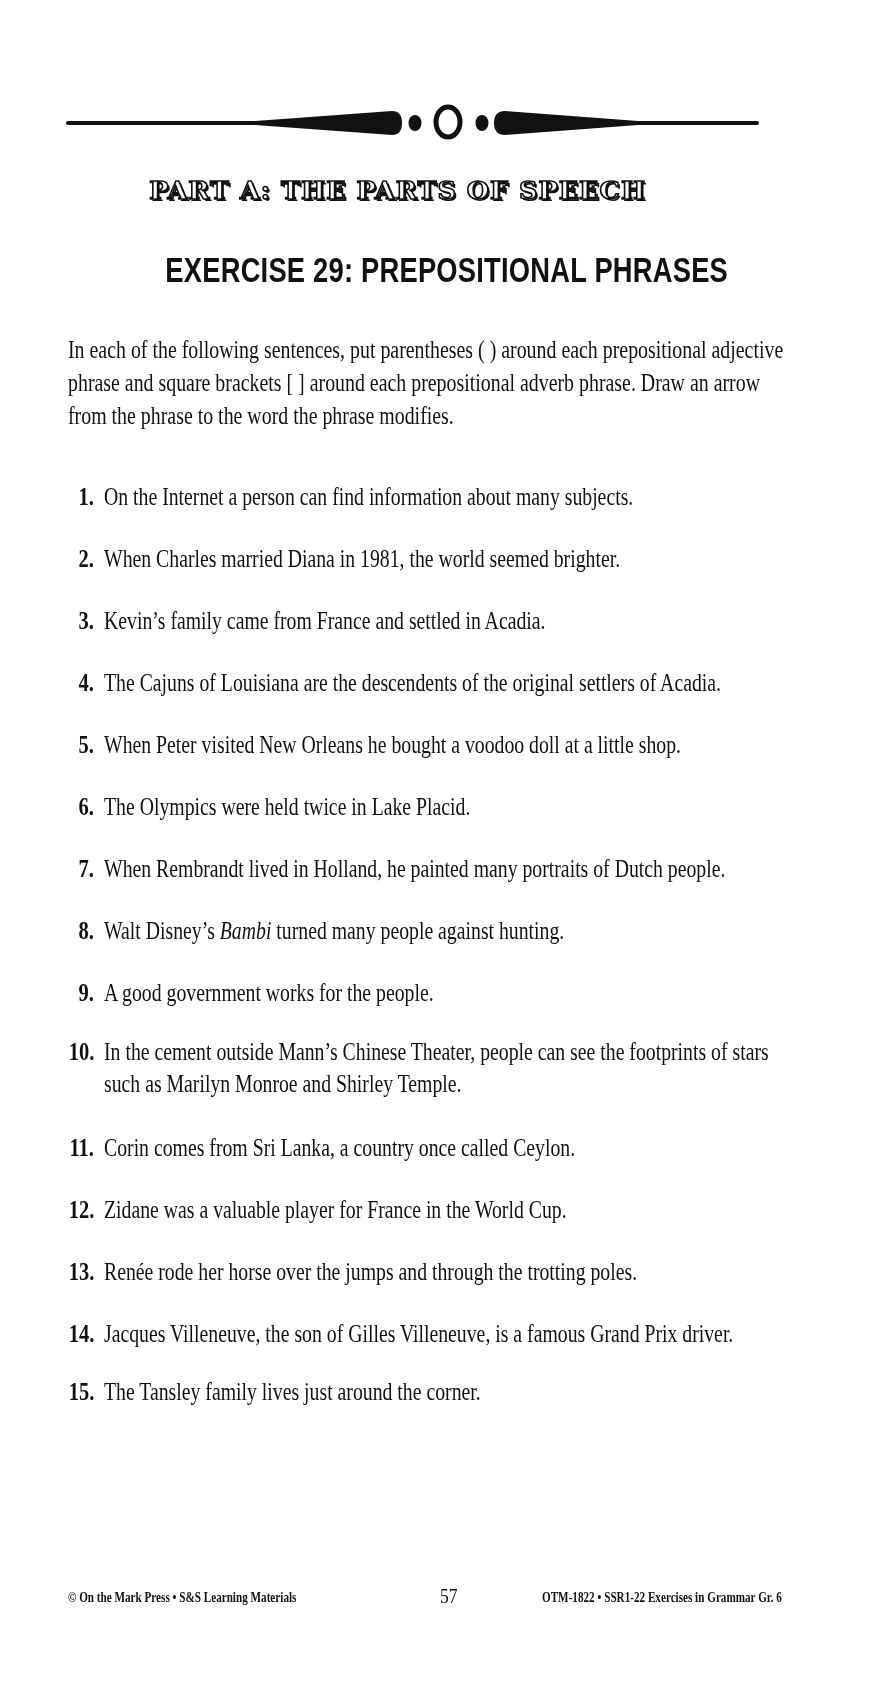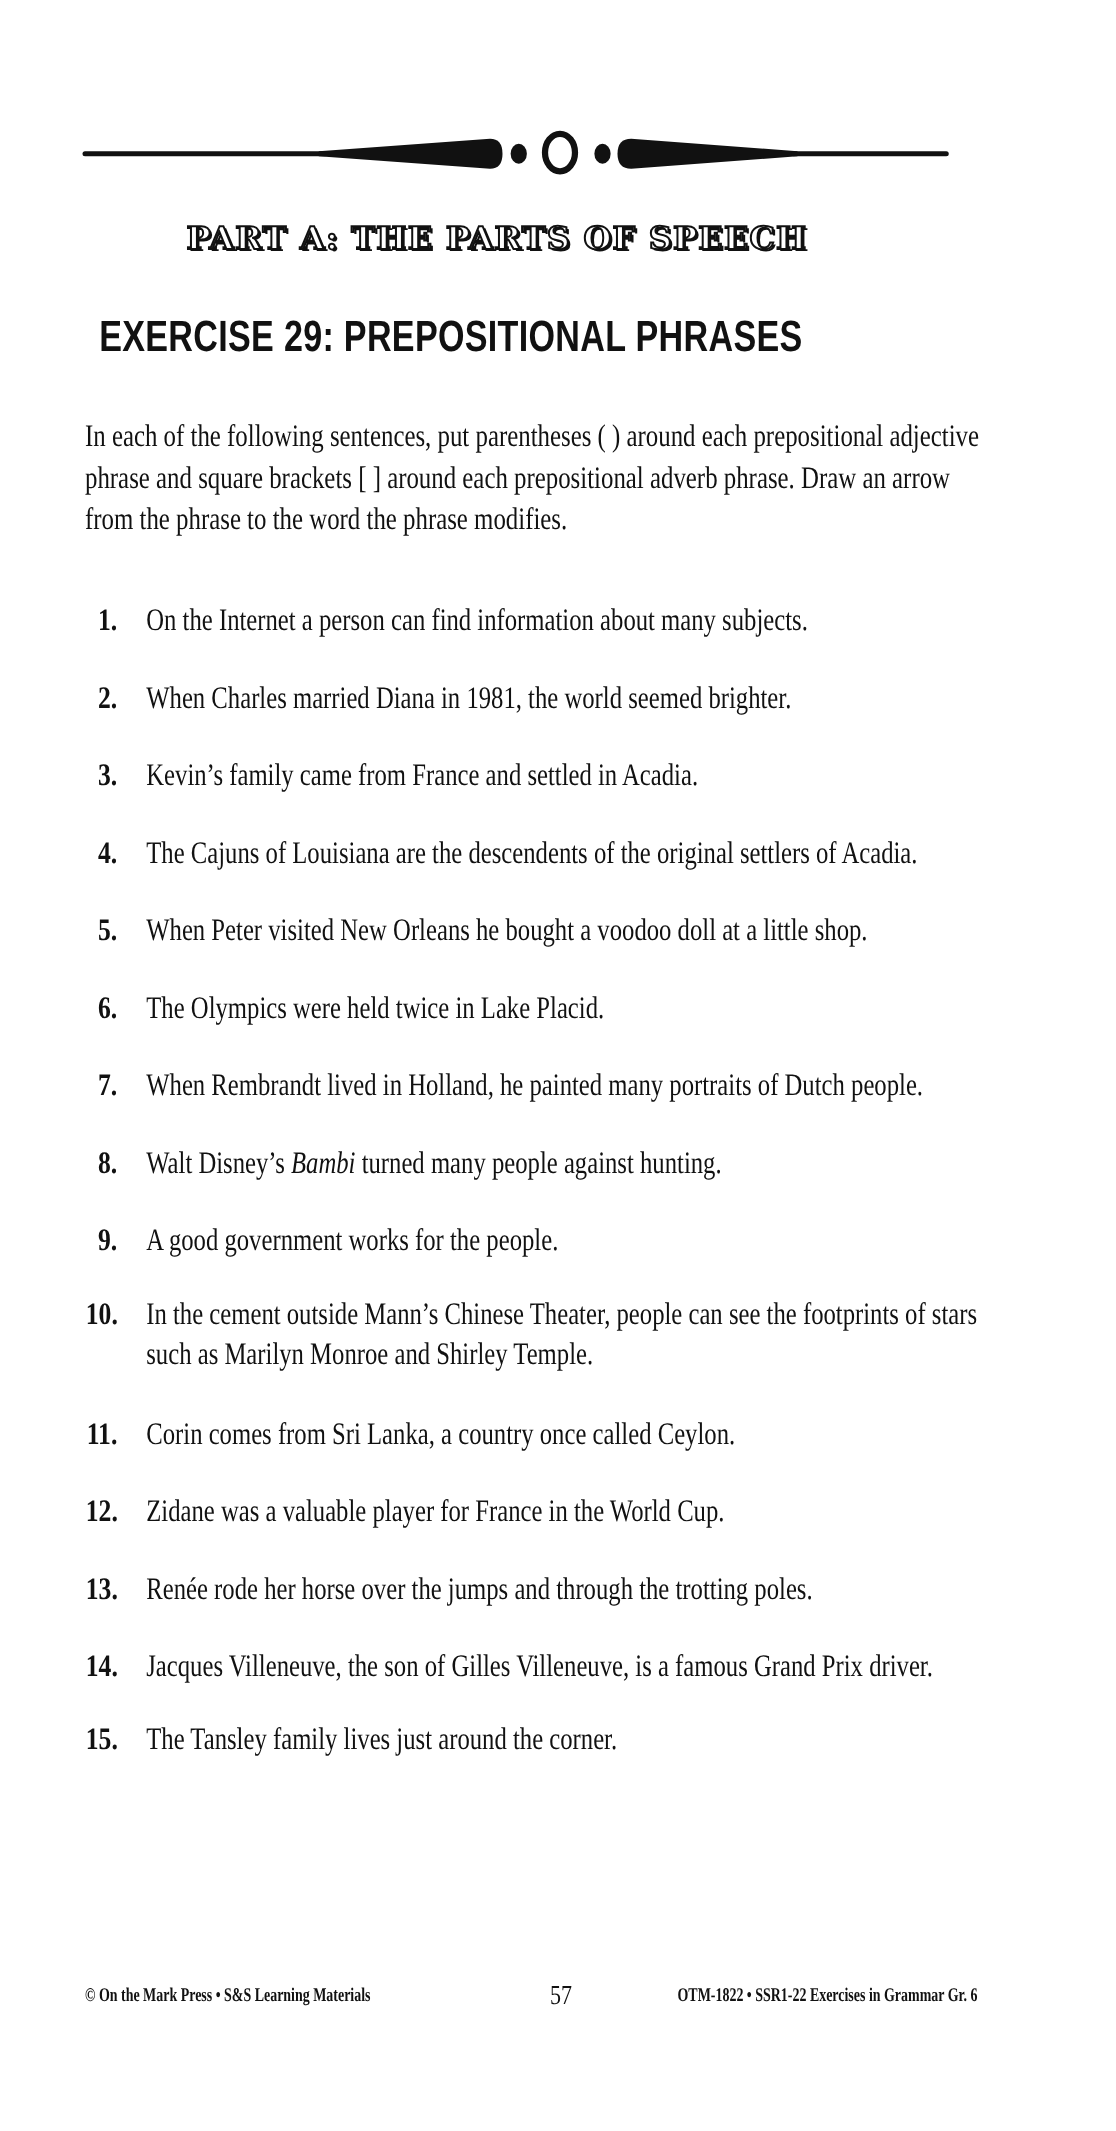--- a/index.html
+++ b/index.html
@@ -44,20 +44,21 @@
     -webkit-text-stroke: 1.6px #111111;
     text-shadow: 2px 2px 0 #111111;
     transform: scaleX(1.02);
   }
 
   .exercise-title {
     position: absolute;
     top: 250px;
     left: 0;
     width: 893px;
+    text-align: center;
     white-space: nowrap;
   }
   .exercise-title span {
     display: inline-block;
     font-family: "Liberation Sans", sans-serif;
     font-weight: bold;
     font-size: 35px;
     color: #111111;
     transform: scaleX(0.78);
     transform-origin: center;
@@ -101,21 +102,21 @@
     right: calc(893px - 94px);
     top: 0;
     font-weight: bold;
     font-family: "Liberation Serif", serif;
     white-space: nowrap;
     transform: scaleX(0.82);
     transform-origin: right top;
   }
   .item .text {
     position: absolute;
-    left: 117px;
+    left: 104px;
     top: 0;
   }
   .item .text .cond {
     transform: scaleX(0.79);
     display: block;
   }
   .item .text em {
     font-style: italic;
   }
 

